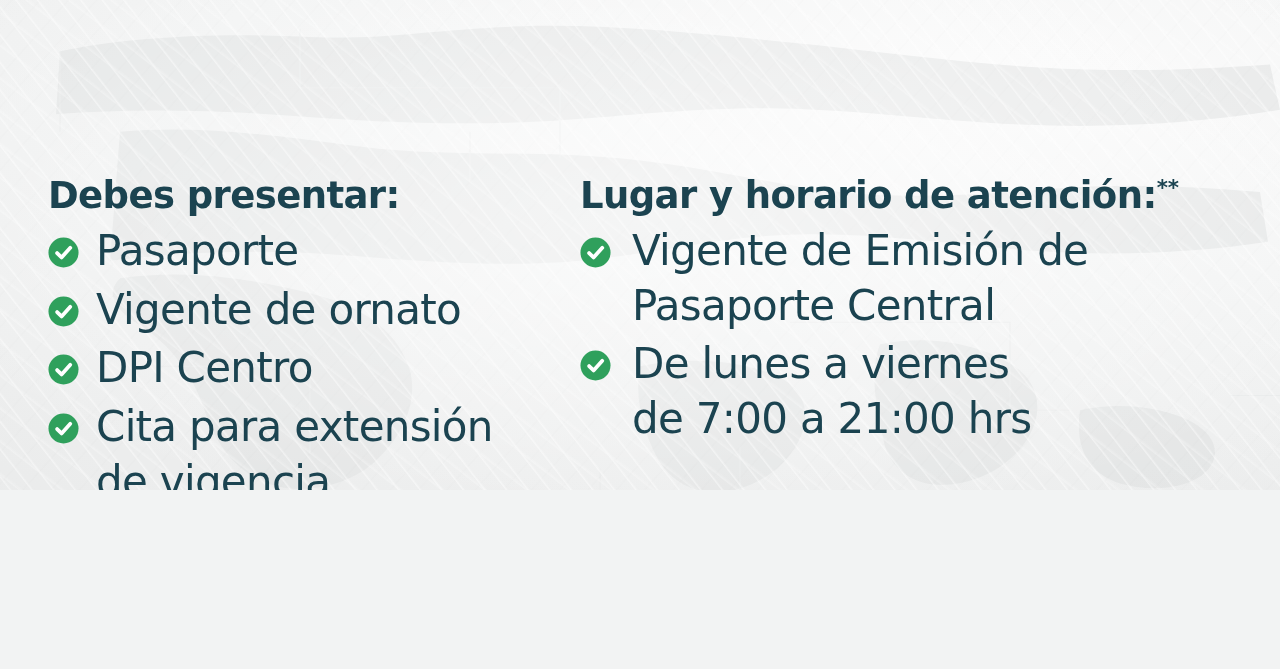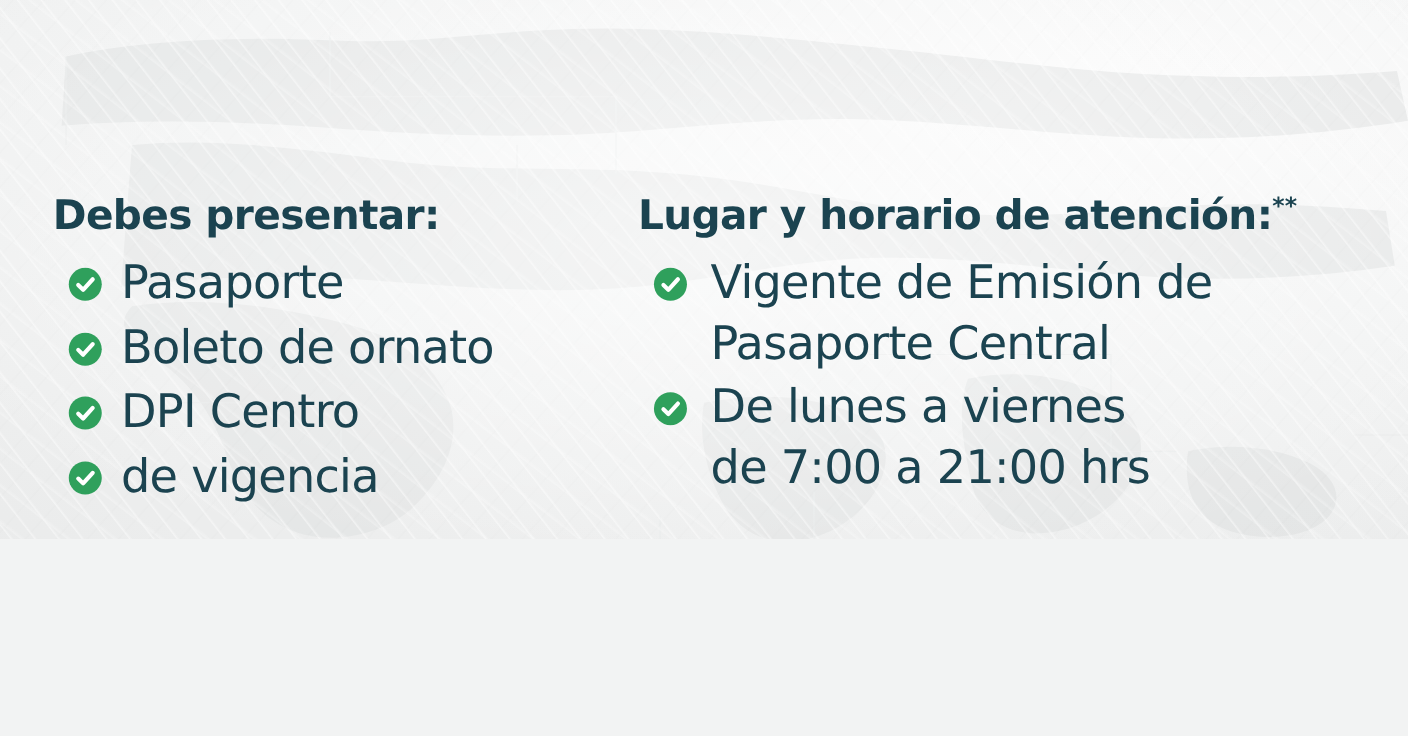--- a/index.html
+++ b/index.html
@@ -94,21 +94,21 @@
     white-space: nowrap;
   }
   .col-heading .sup {
     font-size: 0.58em;
     vertical-align: super;
     letter-spacing: 0px;
   }
 
   ul.check-list {
     list-style: none;
-    margin: 14px;
+    margin: 0;
     padding: 0;
   }
 
   ul.check-list > li {
     display: flex;
     align-items: flex-start;
     margin: 0 0 4px 0;
   }
 
   .check-icon {
@@ -211,21 +211,21 @@
         </li>
 
         <li>
           <span class="check-icon">
             <svg viewBox="0 0 32 32" aria-hidden="true">
               <circle cx="16" cy="16" r="15.5" fill="#2fa05c"></circle>
               <path d="M9.4 16.6 L14.0 21.1 L23.0 11.2" fill="none" stroke="#ffffff" stroke-width="3.9" stroke-linecap="round" stroke-linejoin="round"></path>
             </svg>
           </span>
           <span class="item-text">
-            <span class="line">Boleto de ornato</span>
+            <span class="line">Vigente de ornato</span>
           </span>
         </li>
 
         <li>
           <span class="check-icon">
             <svg viewBox="0 0 32 32" aria-hidden="true">
               <circle cx="16" cy="16" r="15.5" fill="#2fa05c"></circle>
               <path d="M9.4 16.6 L14.0 21.1 L23.0 11.2" fill="none" stroke="#ffffff" stroke-width="3.9" stroke-linecap="round" stroke-linejoin="round"></path>
             </svg>
           </span>
@@ -235,20 +235,21 @@
         </li>
 
         <li>
           <span class="check-icon">
             <svg viewBox="0 0 32 32" aria-hidden="true">
               <circle cx="16" cy="16" r="15.5" fill="#2fa05c"></circle>
               <path d="M9.4 16.6 L14.0 21.1 L23.0 11.2" fill="none" stroke="#ffffff" stroke-width="3.9" stroke-linecap="round" stroke-linejoin="round"></path>
             </svg>
           </span>
           <span class="item-text">
+            <span class="line">Cita para extensión</span>
             <span class="line">de vigencia</span>
           </span>
         </li>
 
       </ul>
     </section>
 
     <section class="column right">
       <h2 class="col-heading"><span>Lugar y horario de atención:</span><span class="sup">**</span></h2>
 

